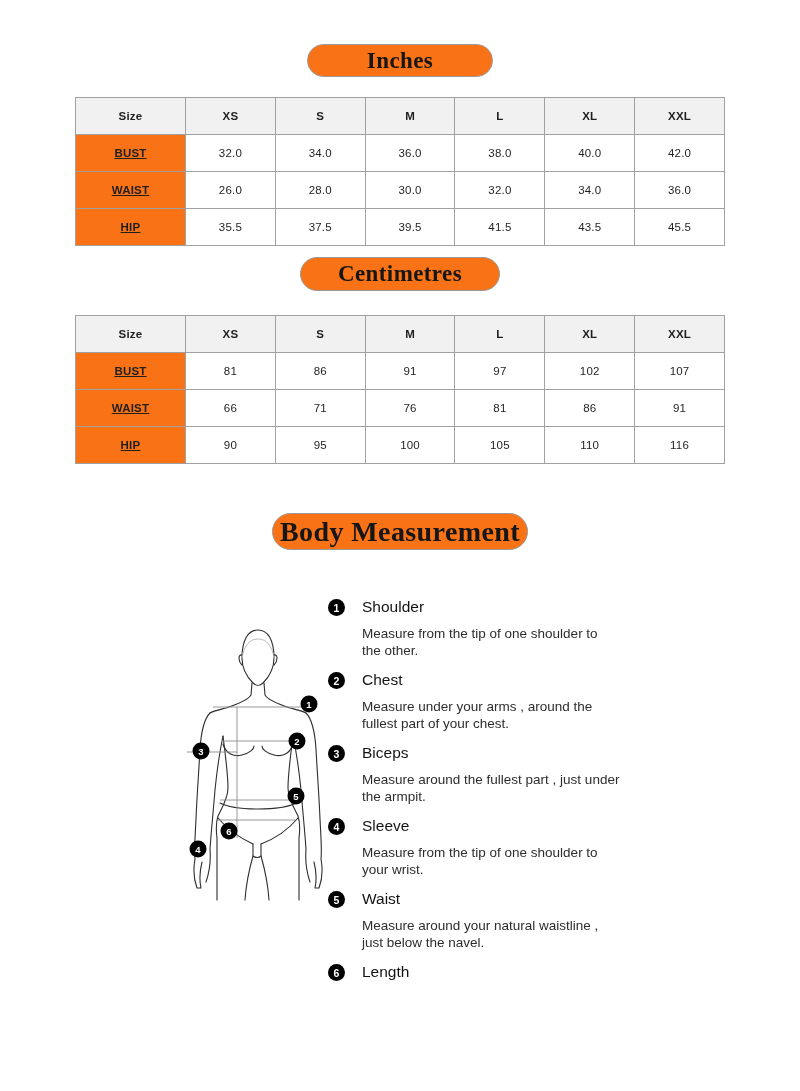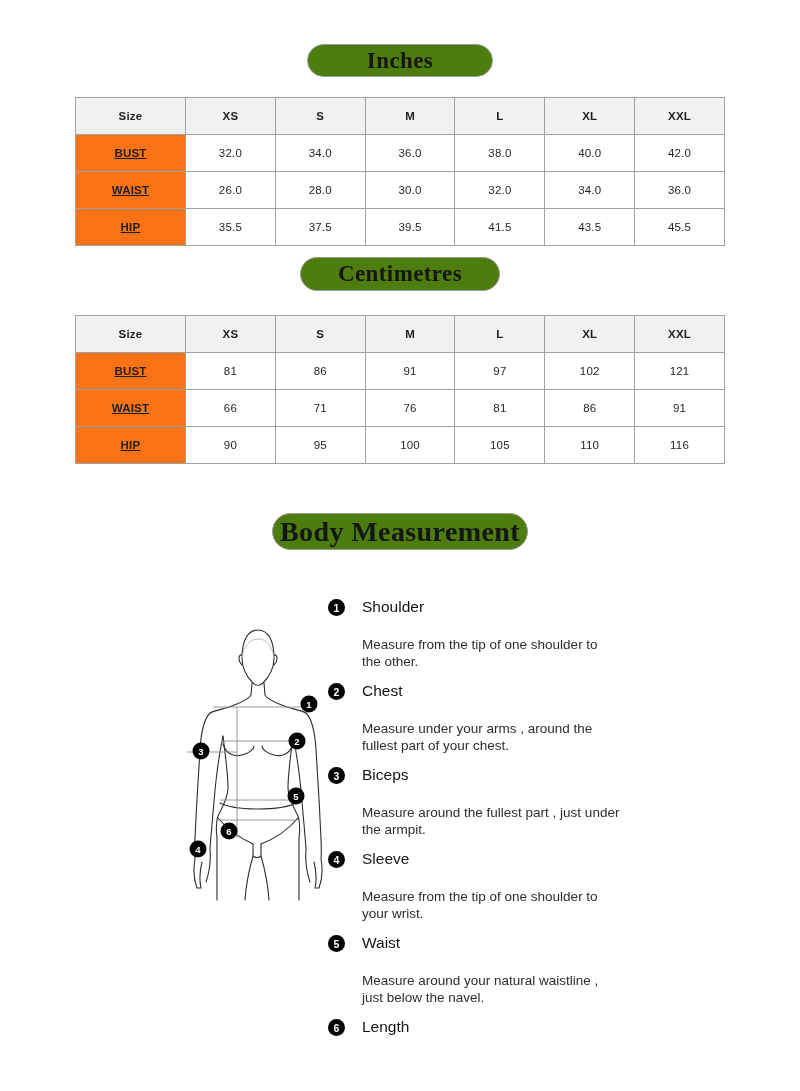--- a/index.html
+++ b/index.html
@@ -5,21 +5,21 @@
   * { margin:0; padding:0; box-sizing:border-box; }
   html,body { background:#ffffff; }
   body { font-family:"Liberation Sans", sans-serif; }
   .page {
     position:relative; width:800px; height:1091px; background:#ffffff;
     margin:0 auto; overflow:hidden;
   }
   
   .pill {
     position:absolute; left:50%; transform:translateX(-50%);
-    border:1.5px solid #9a9a9a; border-radius:999px; background:#4d7c0f;
+    border:1.5px solid #9a9a9a; border-radius:999px; background:#f97316;
     display:flex; align-items:center; justify-content:center;
     font-family:"Liberation Serif", serif; font-weight:700; color:#161616;
     letter-spacing:.4px; white-space:nowrap;
   }
   .pill-inches { top:44px;  width:186px; height:33px; font-size:23px; }
   .pill-cm     { top:257px; width:200px; height:34px; font-size:23px; }
   .pill-body   { top:513px; width:256px; height:37px; font-size:28px; }
 
   
   .table-wrap { position:absolute; left:75px; width:650px; }
@@ -50,21 +50,21 @@
   
   .mlist { position:absolute; left:328px; top:596px; width:292px; }
   .mitem { display:flex; align-items:flex-start; margin-bottom:10px; }
   .badge {
     flex:0 0 17px; width:17px; height:17px; border-radius:50%;
     background:#000000; color:#ffffff; font-size:10.5px; font-weight:700;
     display:flex; align-items:center; justify-content:center; margin-top:3px;
   }
   .mbody { margin-left:17px; }
   .mtitle { font-size:15.5px; line-height:22px; color:#141414; }
-  .mdesc  { font-size:13.5px; line-height:16.5px; color:#2d2d2d; margin-top:19px;
+  .mdesc  { font-size:13.5px; line-height:16.5px; color:#2d2d2d; margin-top:8px;
             width:258px; }
 </style>
 </head>
 <body>
 
 <div class="page">
 
   <div class="pill pill-inches">
     <span>Inches</span>
   </div>
@@ -148,21 +148,21 @@
           </tr>
         </thead>
         <tbody>
           <tr>
             <th>BUST</th>
             <td>81</td>
             <td>86</td>
             <td>91</td>
             <td>97</td>
             <td>102</td>
-            <td>121</td>
+            <td>107</td>
           </tr>
           <tr>
             <th>WAIST</th>
             <td>66</td>
             <td>71</td>
             <td>76</td>
             <td>81</td>
             <td>86</td>
             <td>91</td>
           </tr>

